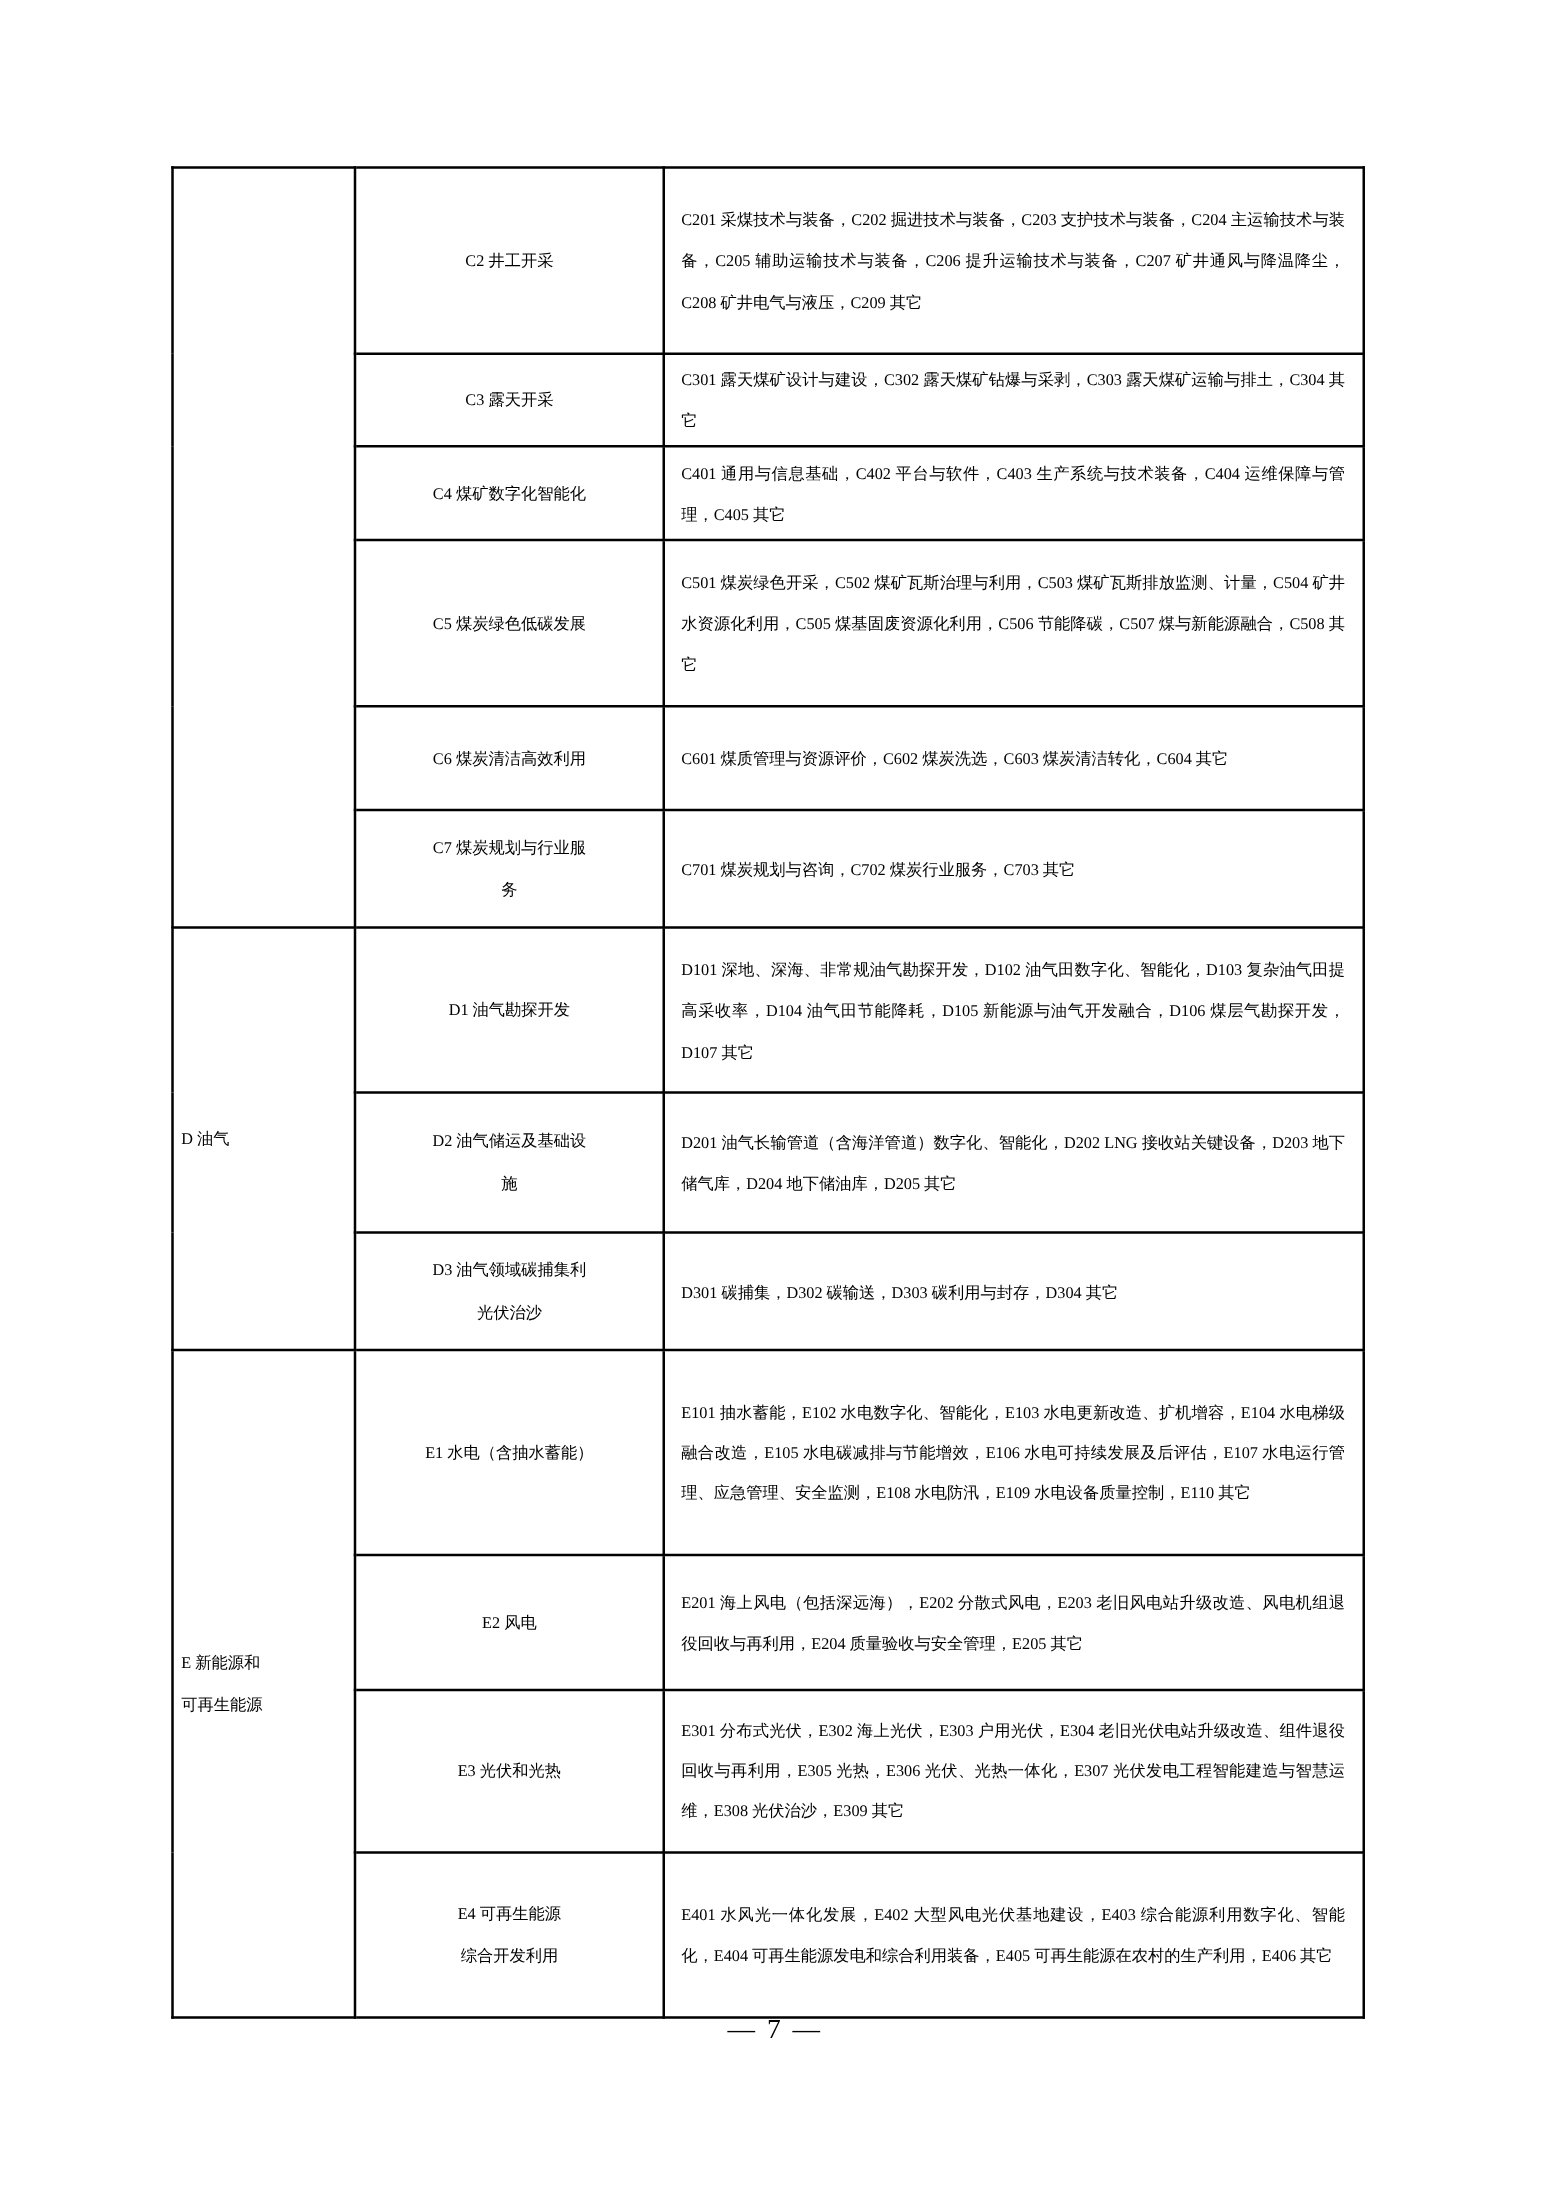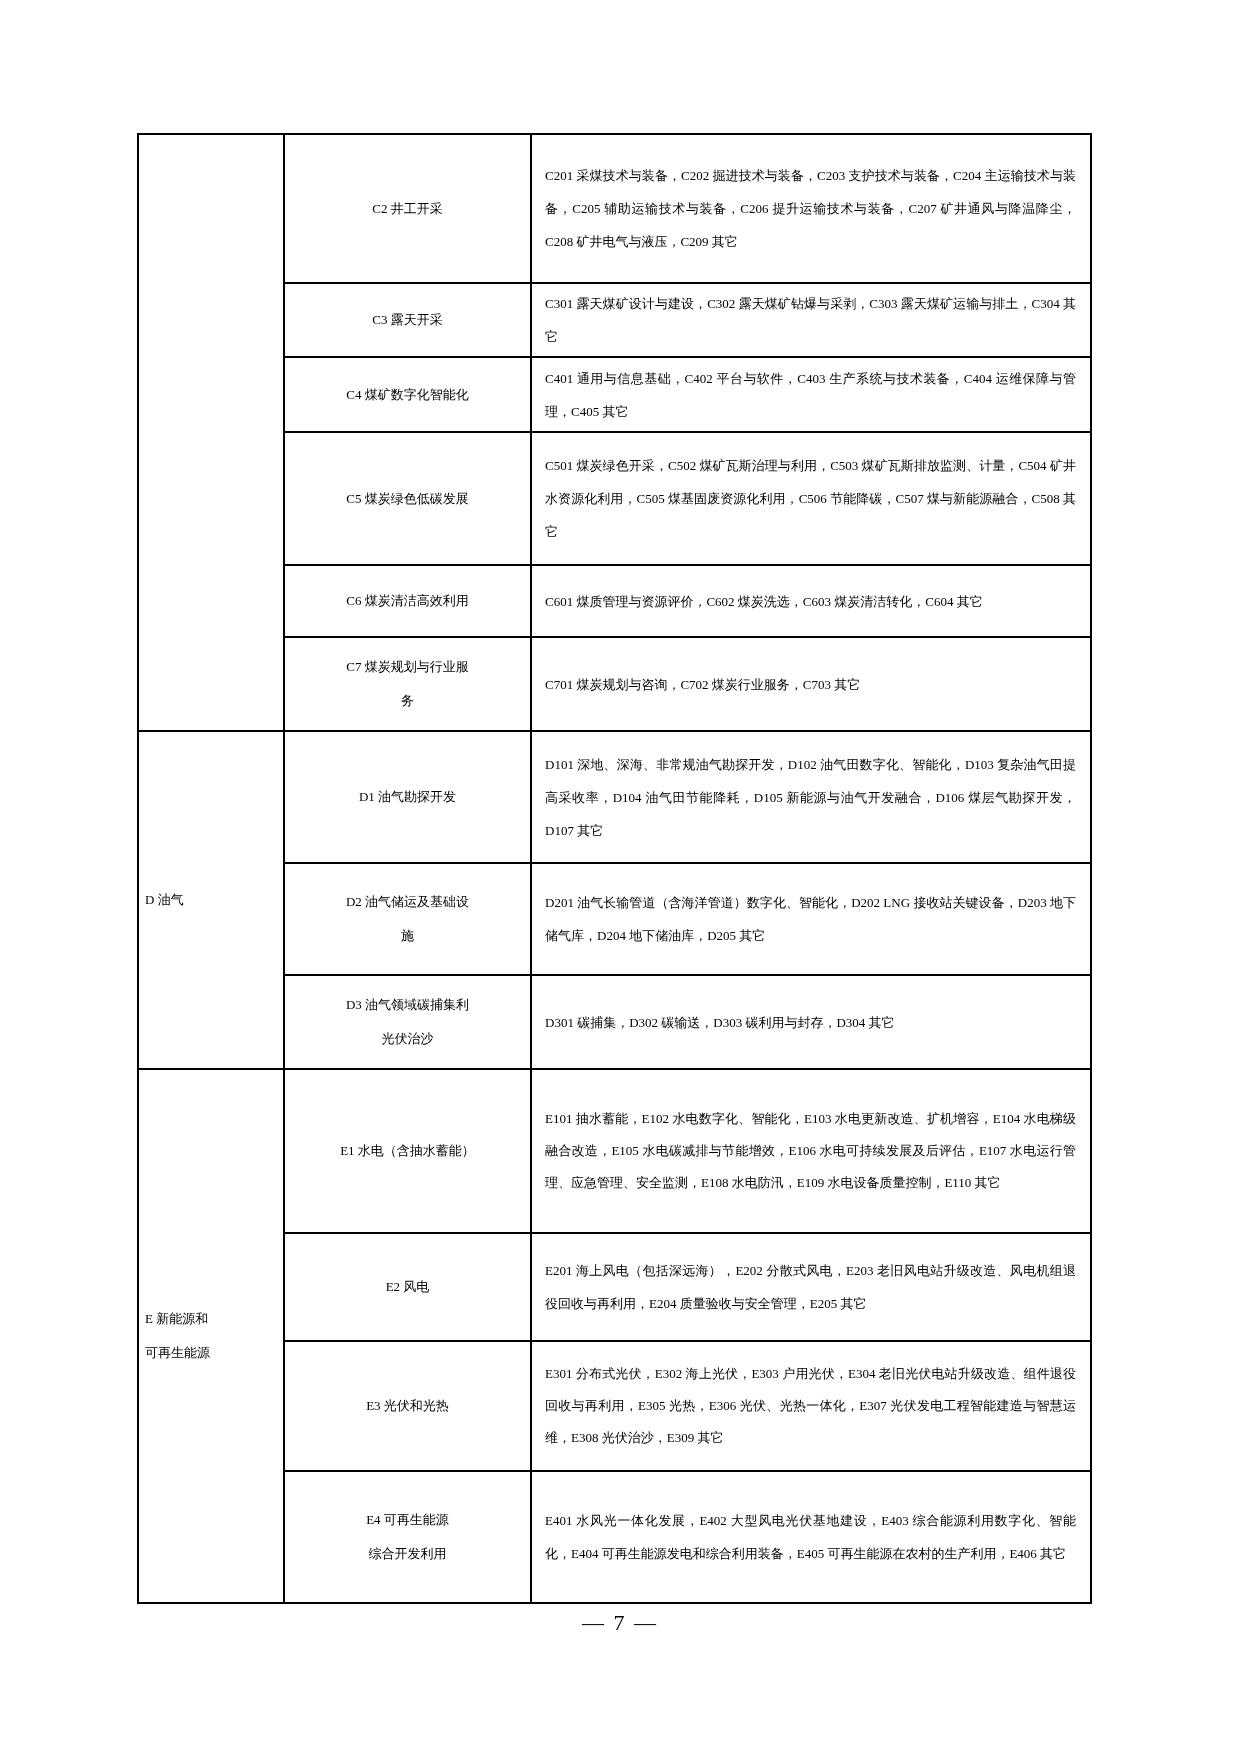--- a/index.html
+++ b/index.html
@@ -93,21 +93,21 @@
         </td>
       </tr>
       <tr style="height:133px">
         <td class="sub">
           <span class="lbl-line">C5 煤炭绿色低碳发展</span>
         </td>
         <td class="items">
           <span>C501 煤炭绿色开采，C502 煤矿瓦斯治理与利用，C503 煤矿瓦斯排放监测、计量，C504 矿井水资源化利用，C505 煤基固废资源化利用，C506 节能降碳，C507 煤与新能源融合，C508 其它</span>
         </td>
       </tr>
-      <tr style="height:72px">
+      <tr style="height:83px">
         <td class="sub">
           <span class="lbl-line">C6 煤炭清洁高效利用</span>
         </td>
         <td class="items">
           <span>C601 煤质管理与资源评价，C602 煤炭洗选，C603 煤炭清洁转化，C604 其它</span>
         </td>
       </tr>
       <tr style="height:74px">
         <td class="sub">
           <span class="lbl-line">C7 煤炭规划与行业服</span>

